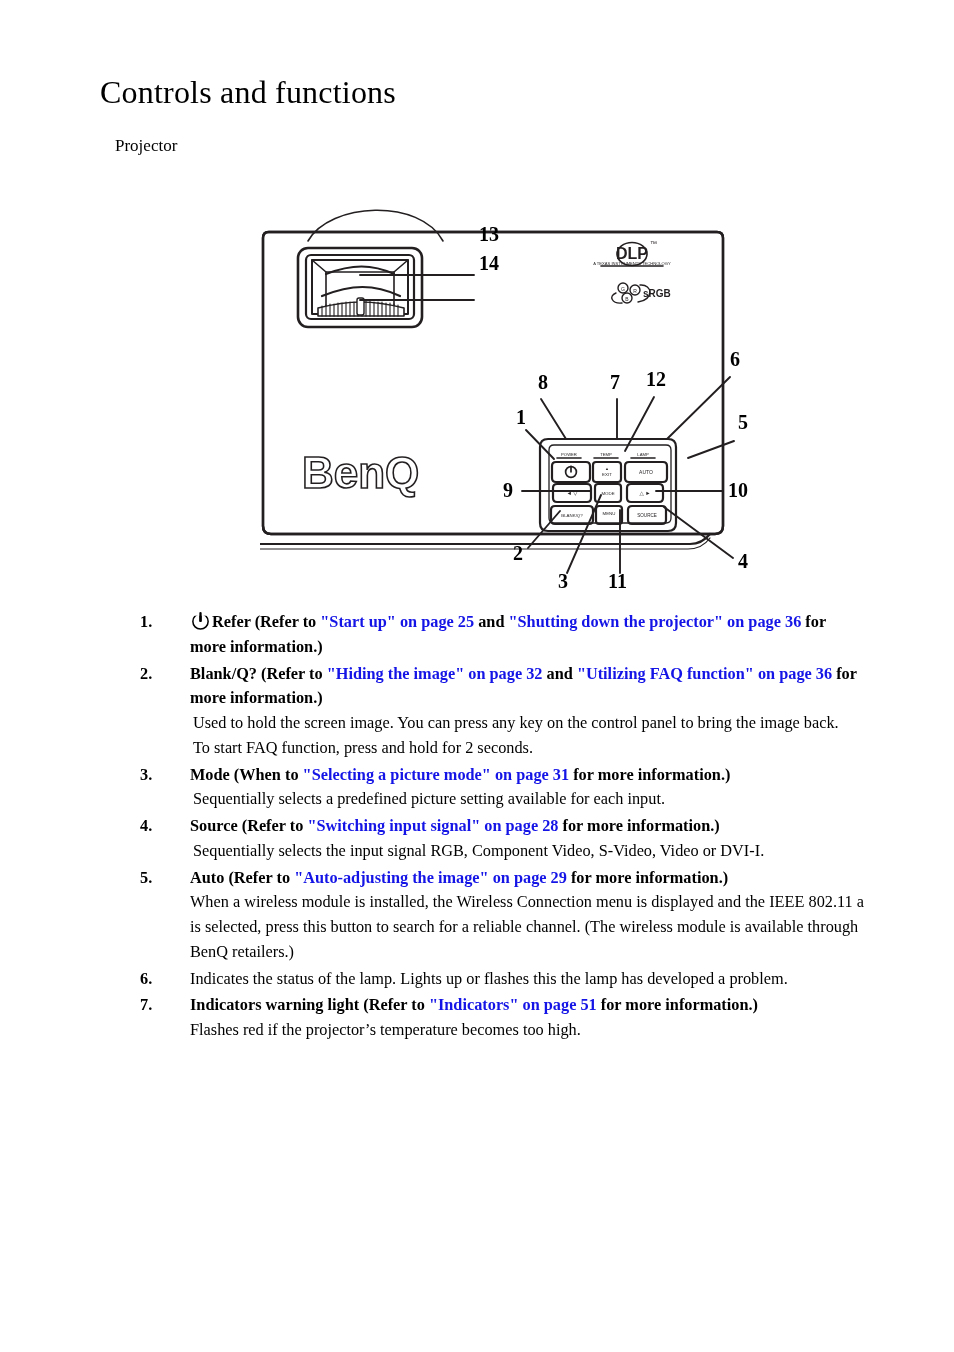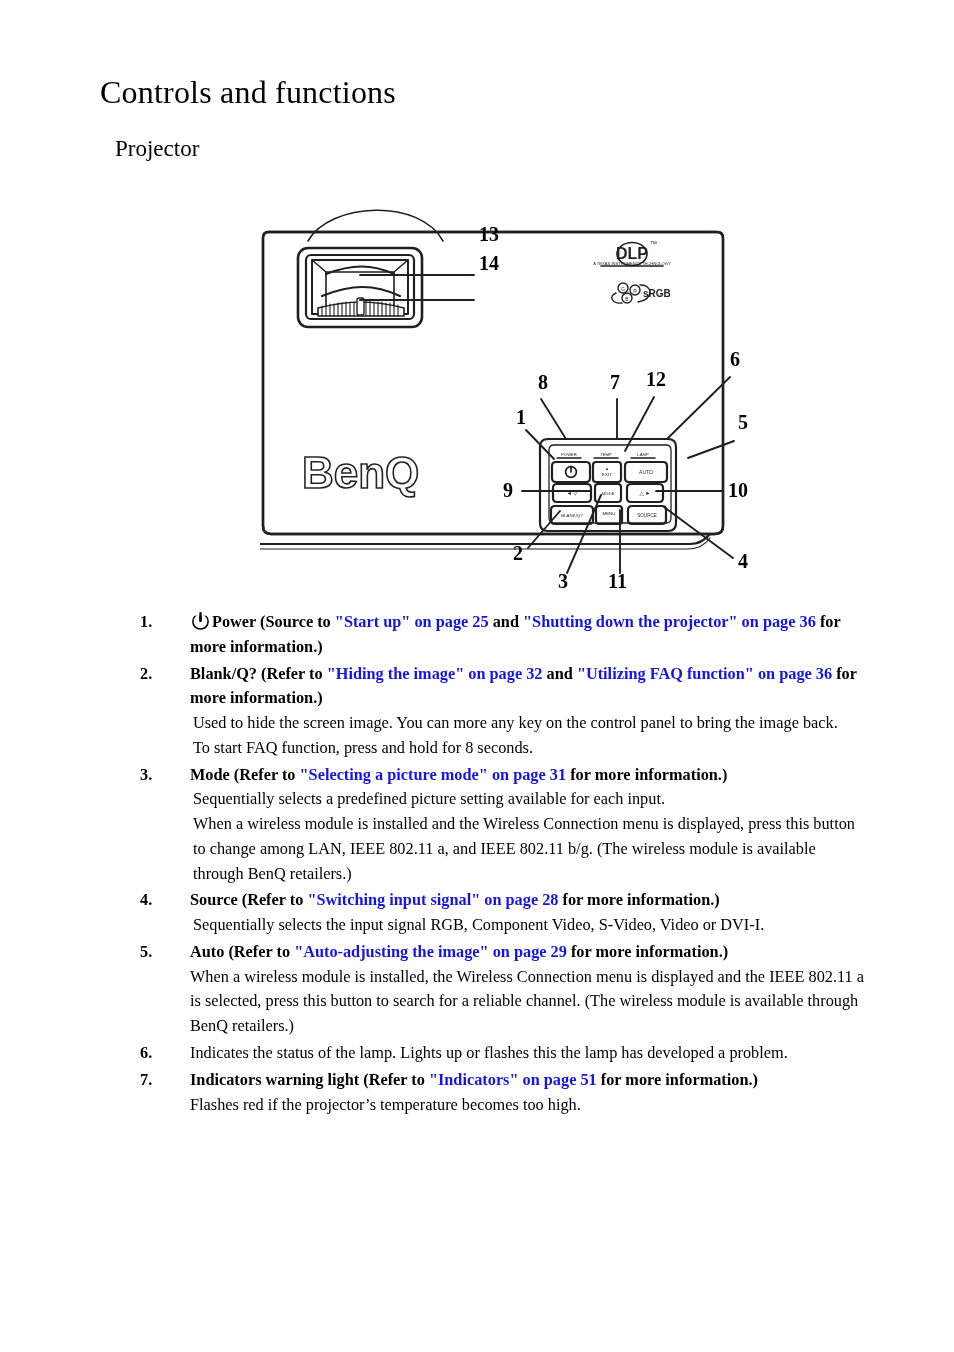--- a/index.html
+++ b/index.html
@@ -29,21 +29,21 @@
     top: 74px;
     font-size: 32px;
     font-weight: 400;
     letter-spacing: 0.2px;
     color: #000;
   }
   .h2 {
     position: absolute;
     left: 115px;
     top: 136px;
-    font-size: 23px;
+    font-size: 17px;
     font-weight: 400;
     color: #000;
   }
 
   
   .figure {
     position: absolute;
     left: 260px;
     top: 196px;
     width: 520px;
@@ -272,40 +272,39 @@
       <span class="num">1.</span>
       <div class="body">
         <span class="lead">
           <span class="pwrglyph">
             <svg viewBox="0 0 22 22" width="21" height="21">
               <circle cx="11" cy="12" r="8" fill="none" stroke="#000" stroke-width="1.6"></circle>
               <path d="M11 3.5 V11.5" stroke="#000" stroke-width="2.4" stroke-linecap="round"></path>
               <rect x="3" y="1" width="16" height="5" fill="#fff"></rect>
               <path d="M11 3.2 V11.5" stroke="#000" stroke-width="2.4" stroke-linecap="round"></path>
             </svg>
-          </span><span>Power (Source to </span><span class="lnk">"Start up" on page 25</span><span> and </span><span class="lnk">"Shutting down the projector" on page 36</span><span> for more information.)</span>
+          </span><span>Refer (Refer to </span><span class="lnk">"Start up" on page 25</span><span> and </span><span class="lnk">"Shutting down the projector" on page 36</span><span> for more information.)</span>
         </span>
       </div>
     </div>
 
     <div class="item">
       <span class="num">2.</span>
       <div class="body">
         <span class="lead"><span>Blank/Q? (Refer to </span><span class="lnk">"Hiding the image" on page 32</span><span> and </span><span class="lnk">"Utilizing FAQ function" on page 36</span><span> for more information.)</span></span>
-        <div class="desc">Used to hide the screen image. You can more any key on the control panel to bring the image back.</div>
-        <div class="desc">To start FAQ function, press and hold for 8 seconds.</div>
+        <div class="desc">Used to hold the screen image. You can press any key on the control panel to bring the image back.</div>
+        <div class="desc">To start FAQ function, press and hold for 2 seconds.</div>
       </div>
     </div>
 
     <div class="item">
       <span class="num">3.</span>
       <div class="body">
-        <span class="lead"><span>Mode (Refer to </span><span class="lnk">"Selecting a picture mode" on page 31</span><span> for more information.)</span></span>
+        <span class="lead"><span>Mode (When to </span><span class="lnk">"Selecting a picture mode" on page 31</span><span> for more information.)</span></span>
         <div class="desc">Sequentially selects a predefined picture setting available for each input.</div>
-        <div class="desc">When a wireless module is installed and the Wireless Connection menu is displayed, press this button to change among LAN, IEEE 802.11 a, and IEEE 802.11 b/g. (The wireless module is available through BenQ retailers.)</div>
       </div>
     </div>
 
     <div class="item">
       <span class="num">4.</span>
       <div class="body">
         <span class="lead"><span>Source (Refer to </span><span class="lnk">"Switching input signal" on page 28</span><span> for more information.)</span></span>
         <div class="desc">Sequentially selects the input signal RGB, Component Video, S-Video, Video or DVI-I.</div>
       </div>
     </div>

